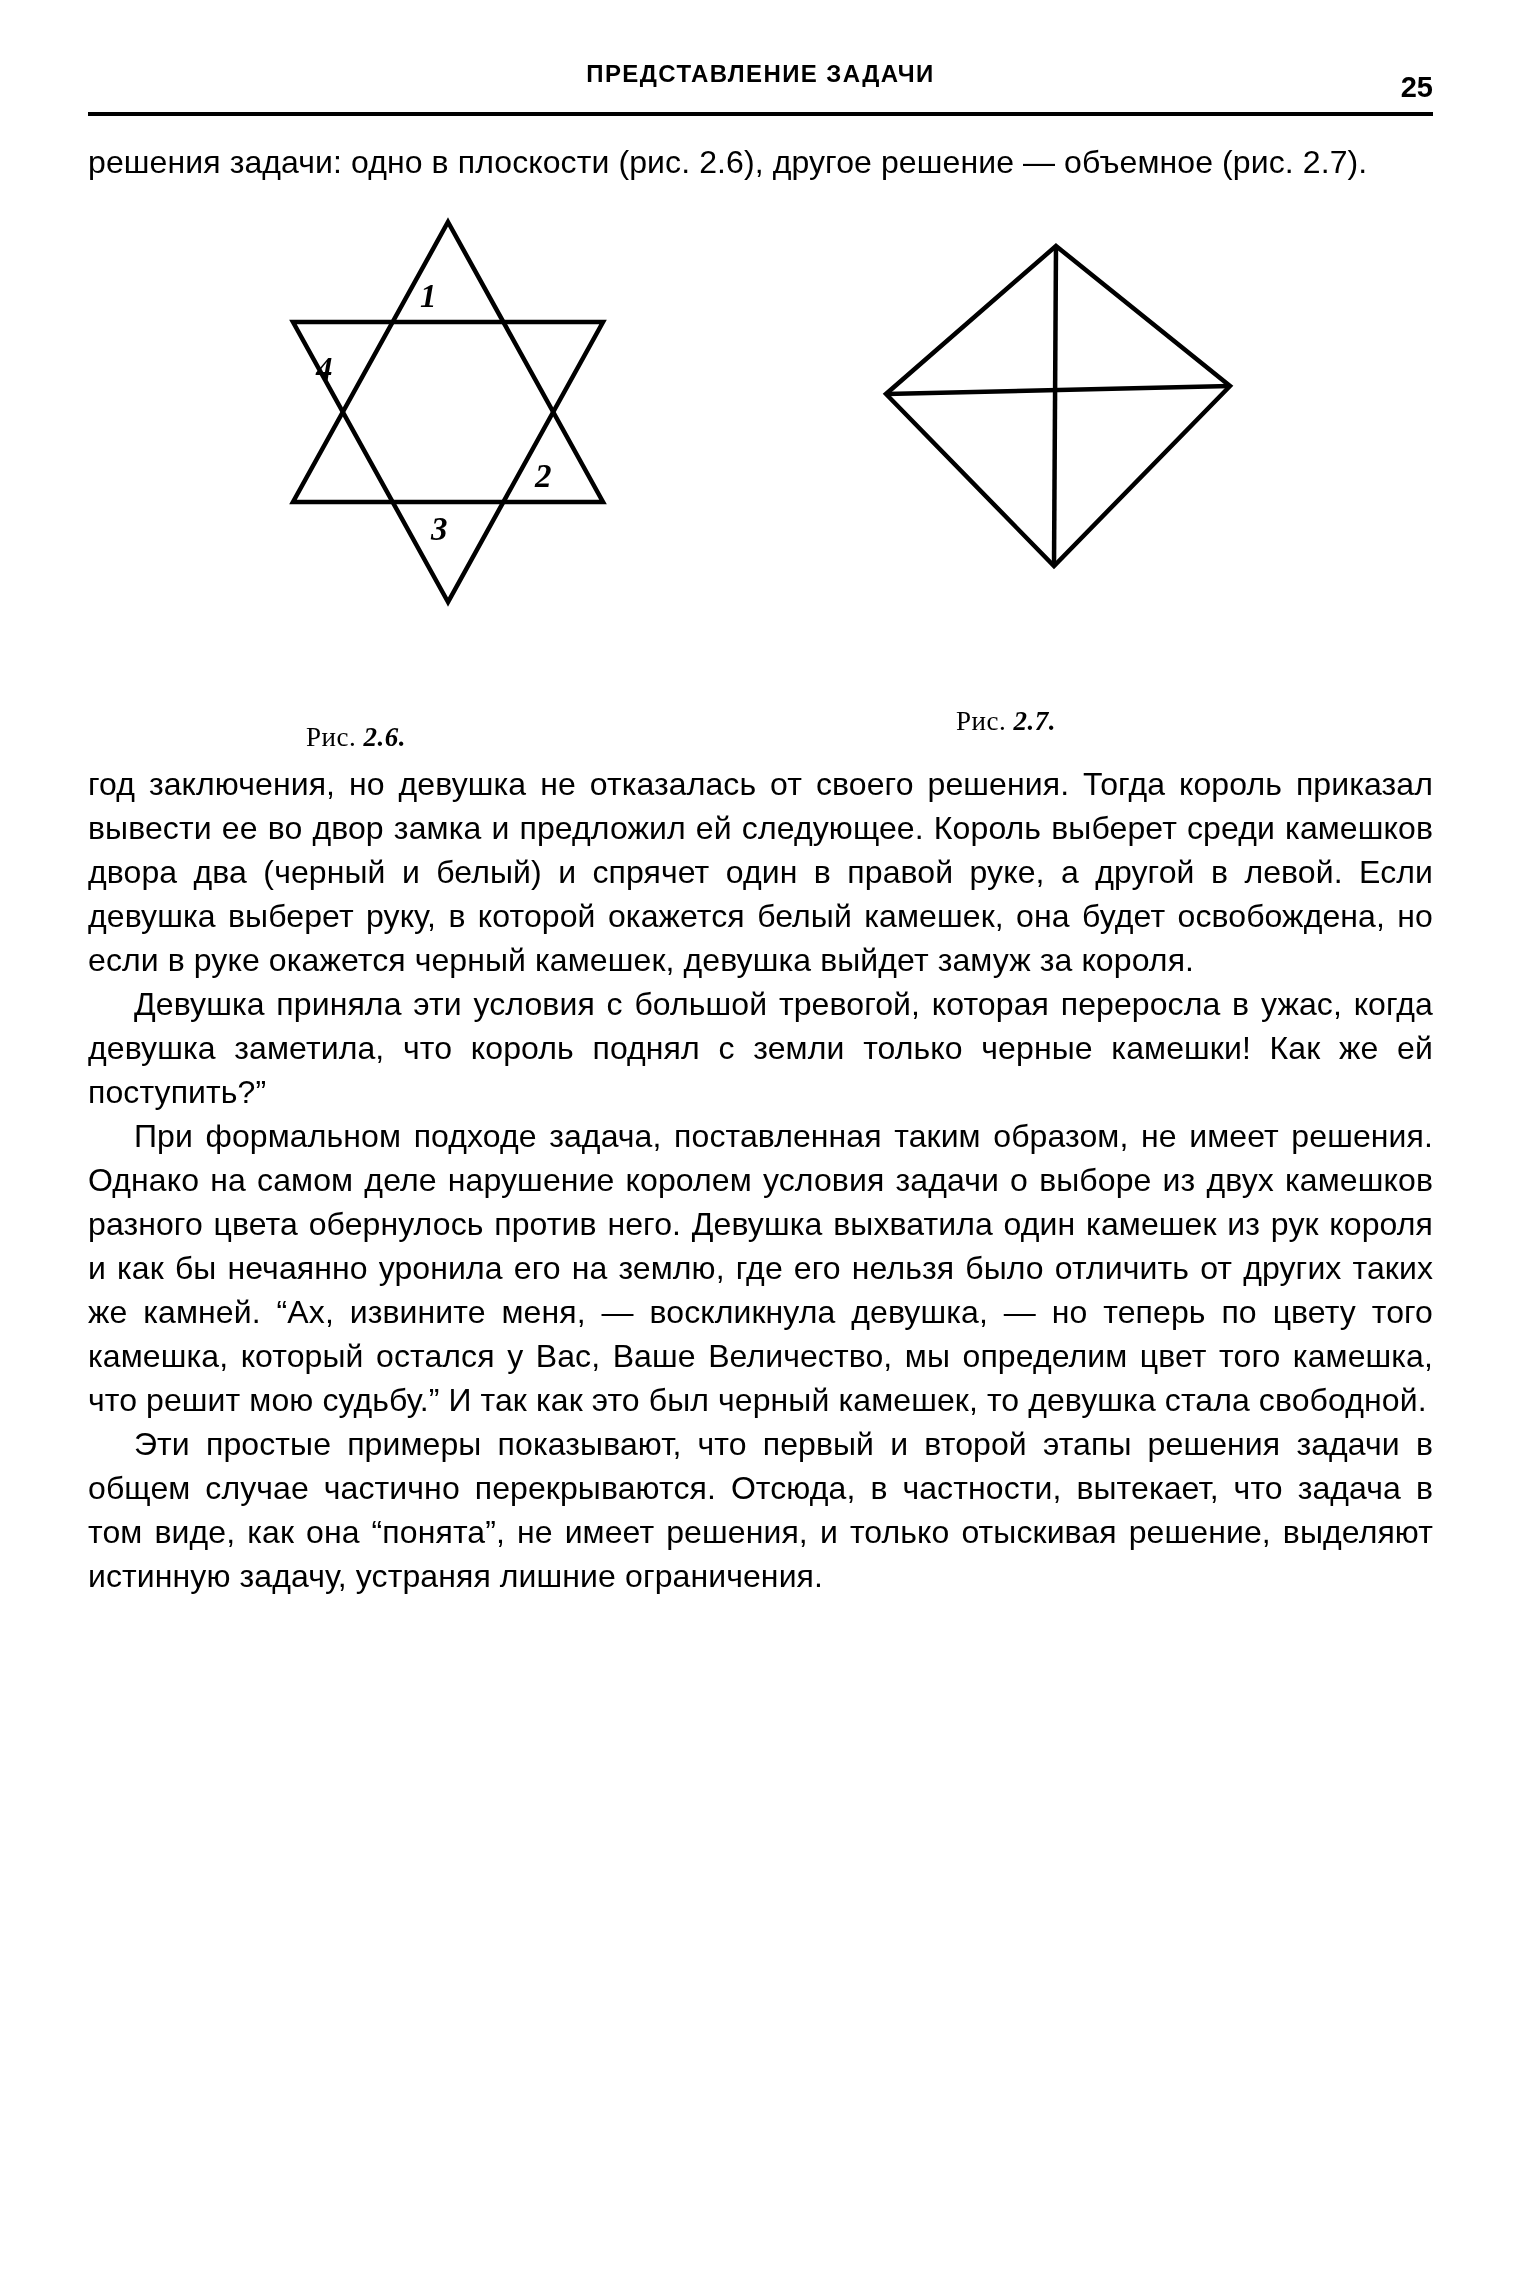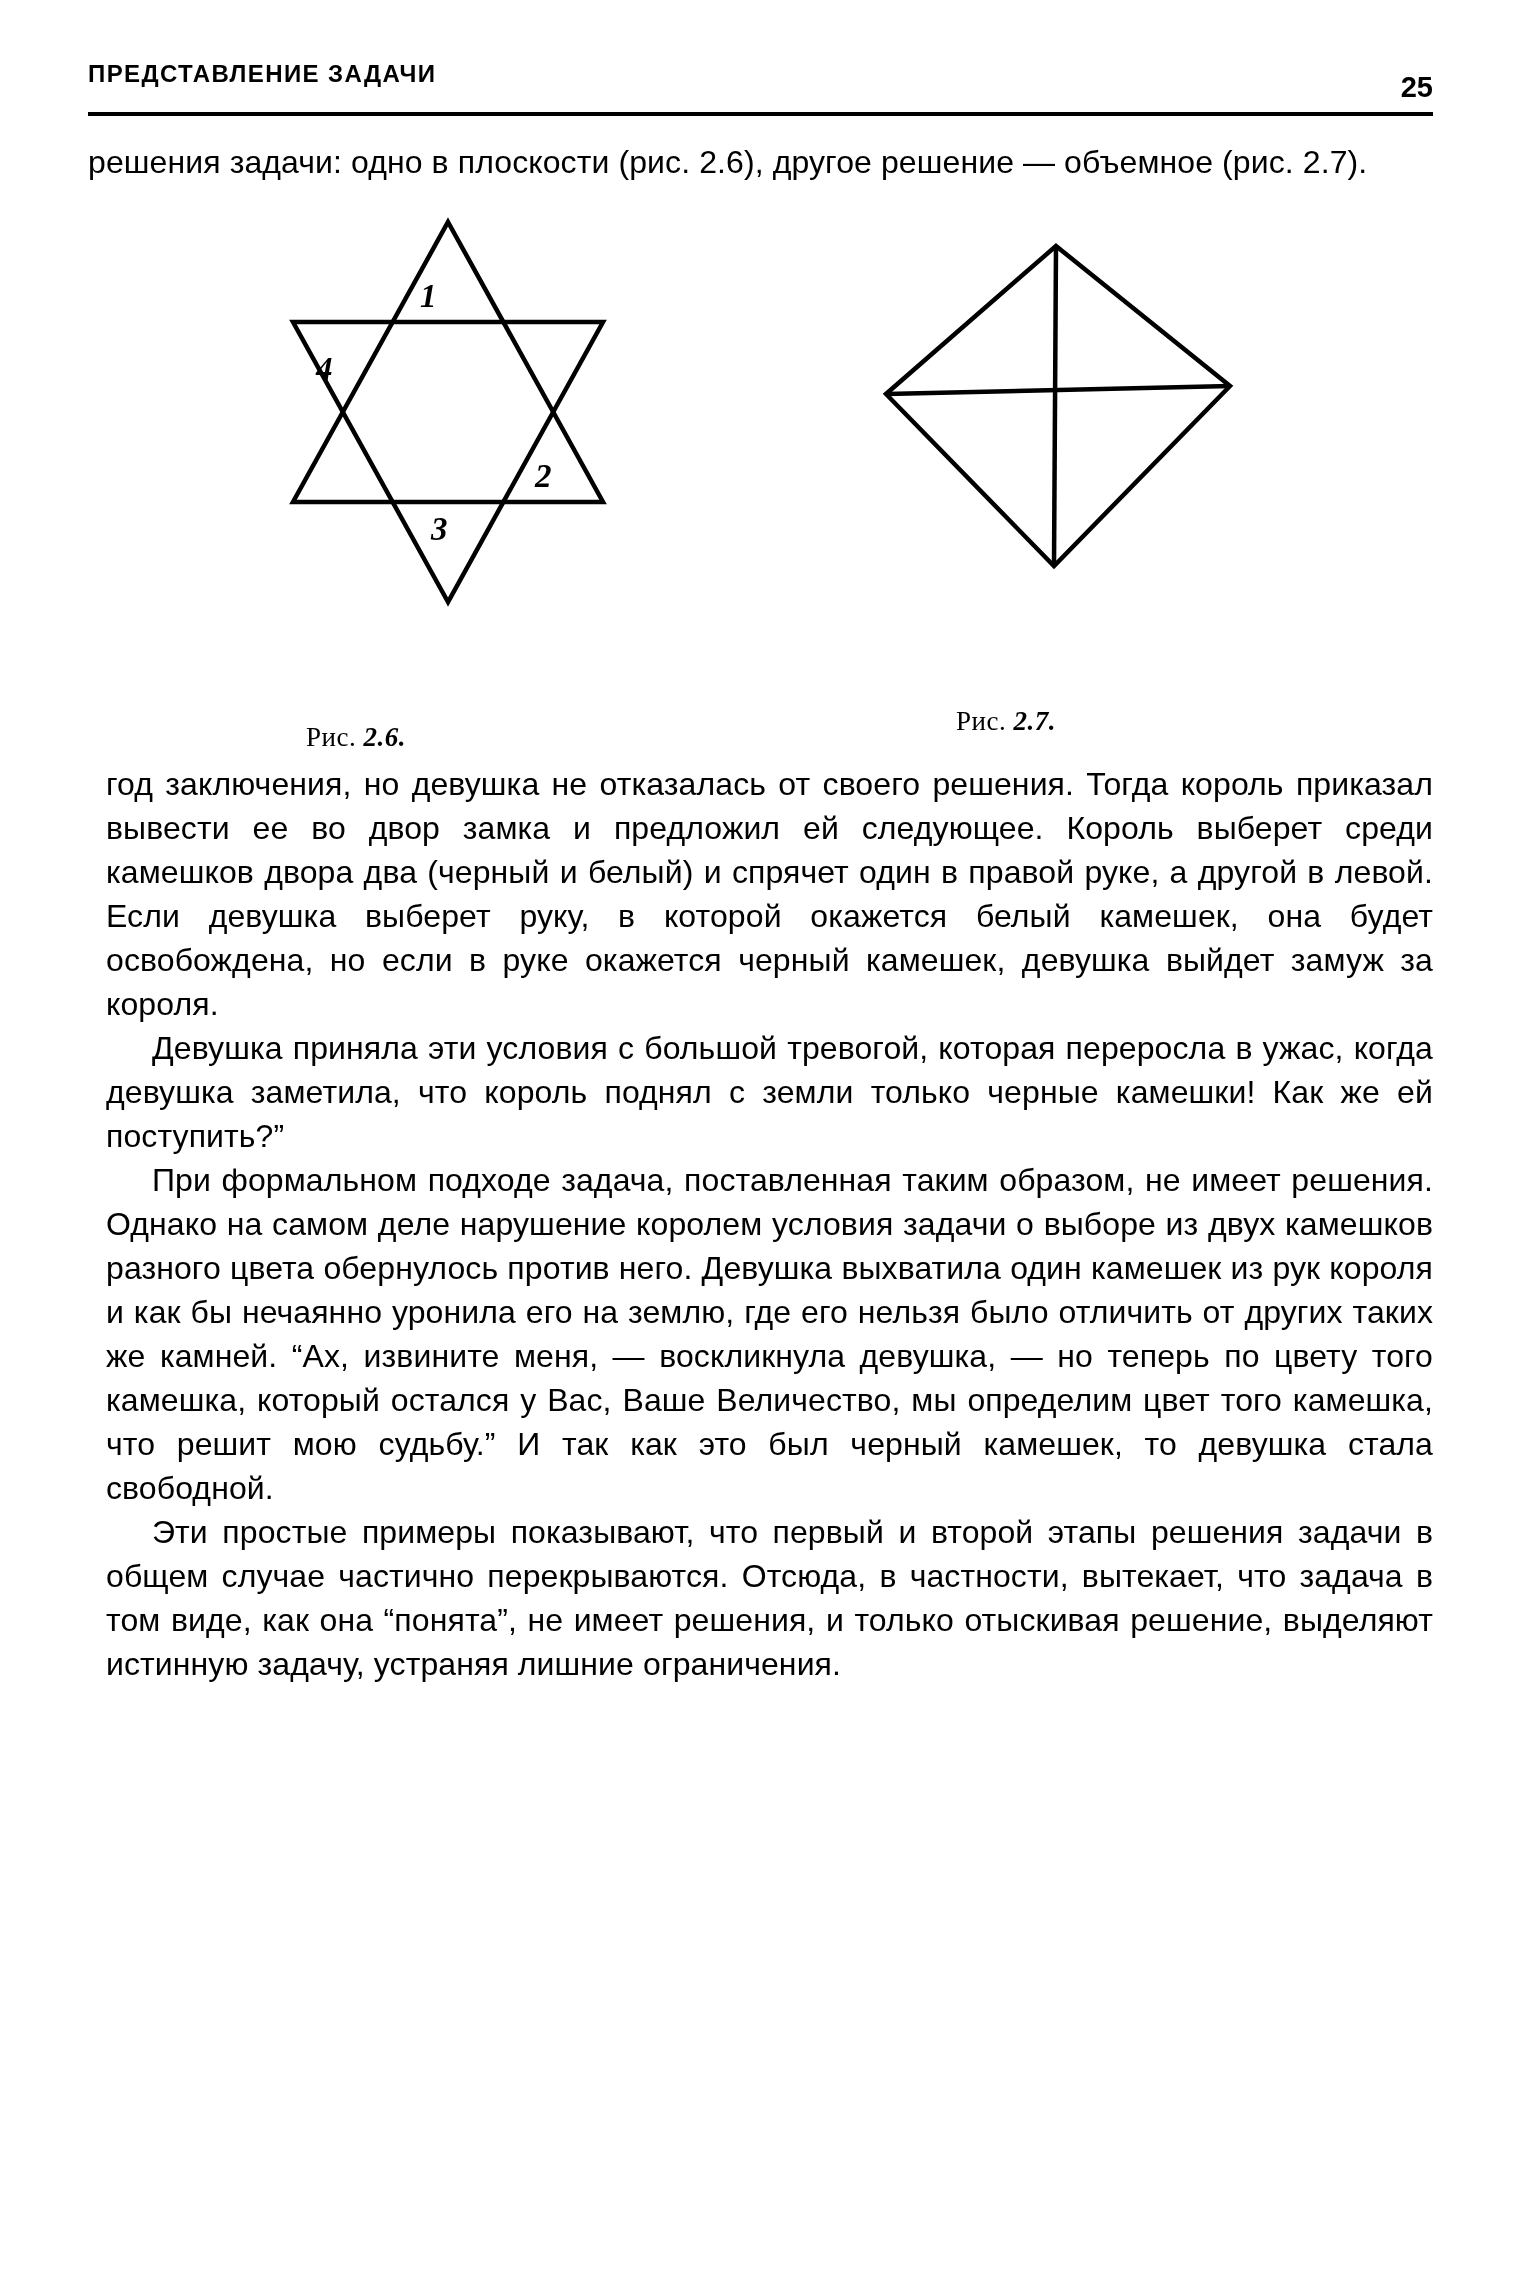--- a/index.html
+++ b/index.html
@@ -25,20 +25,21 @@
   .content {
     position: absolute;
     left: 88px;
     top: 60px;
     width: 1345px;
   }
   
   .header-row {
     display: flex;
     align-items: baseline;
+    justify-content: center;
     position: relative;
     height: 46px;
   }
   .running-head {
     font-family: "Liberation Sans", sans-serif;
     font-weight: bold;
     font-size: 24px;
     letter-spacing: 1.4px;
     text-align: center;
   }
@@ -89,21 +90,21 @@
     margin-top: 16px;
   }
   .cap-1 { left: 218px; top: 512px; }
   .cap-2 { left: 868px; top: 496px; }
   .fig-num {
     font-family: "Liberation Serif", serif;
     font-style: italic;
     font-weight: bold;
     font-size: 27px;
   }
-  .after-figs { margin-top: 8px; margin-left: 18px; }
+  .after-figs { margin-top: 8px; }
 </style>
 </head>
 <body>
 
 <div class="page">
   <div class="content">
 
     <div class="header-row">
       <div class="running-head">ПРЕДСТАВЛЕНИЕ ЗАДАЧИ</div>
       <div class="page-number">25</div>

